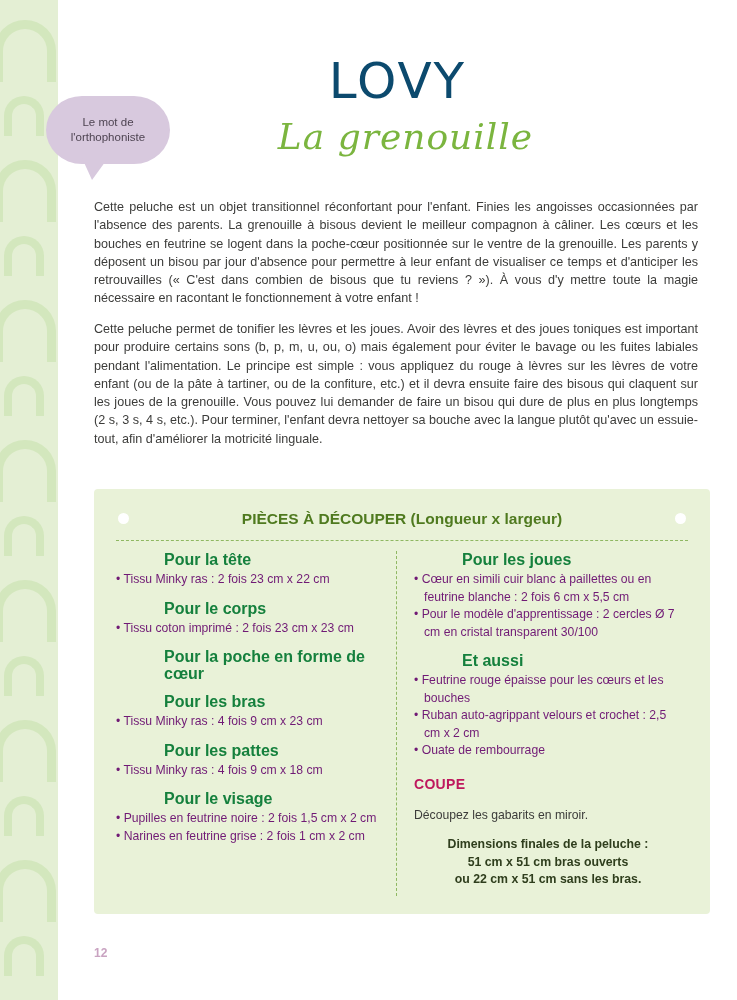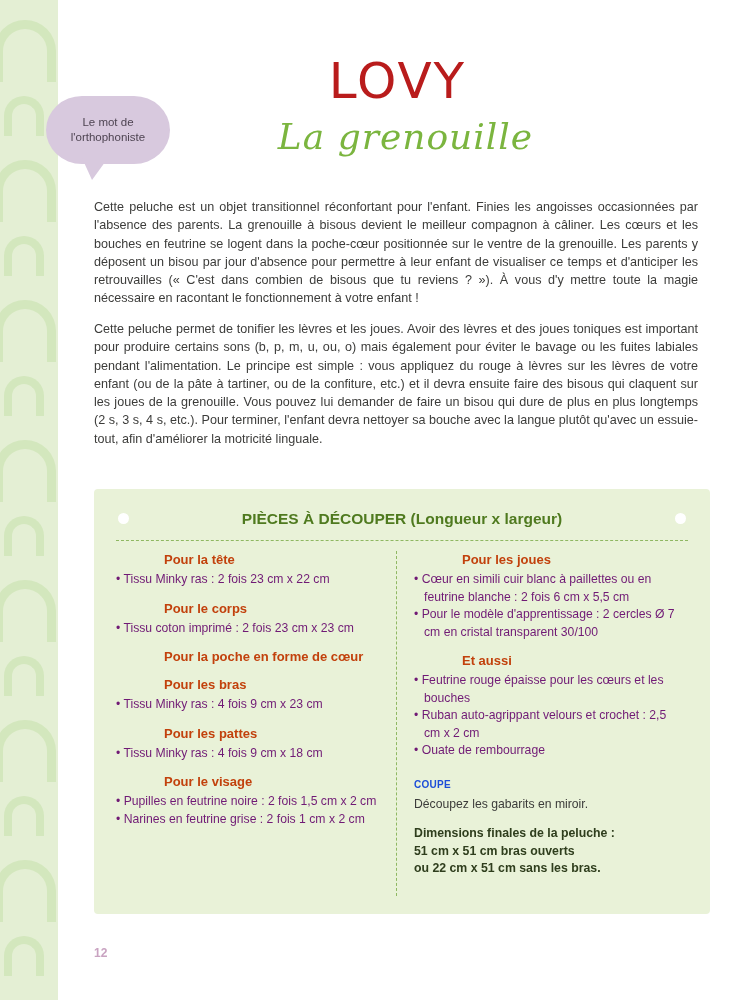--- a/index.html
+++ b/index.html
@@ -93,21 +93,21 @@
 
   
   .title-main {
     position: absolute;
     left: 0;
     top: 52px;
     width: 679px;
     text-align: center;
     font-size: 50px;
     letter-spacing: 2px;
-    color: #b91c1c;
+    color: #0c4a6e;
     font-weight: 400;
     font-family: "DejaVu Sans", sans-serif;
   }
   .title-sub {
     position: absolute;
     left: 8px;
     top: 116px;
     width: 679px;
     text-align: center;
     font-size: 36px;
@@ -182,51 +182,52 @@
     position: absolute;
     top: 62px;
     font-size: 12.2px;
     line-height: 17px;
   }
   .col-left { left: 22px; width: 268px; }
   .col-right { left: 320px; width: 268px; }
 
   .grp { margin-bottom: 11px; }
   .grp-head {
-    color: #c2410c;
-    font-weight: bold;
-    font-size: 13px;
+    color: #15803d;
+    font-weight: bold;
+    font-size: 16px;
     margin-bottom: 3px;
     padding-left: 48px;
   }
   .bullet-line {
     color: #701a75;
     font-size: 12.2px;
     line-height: 17.5px;
     padding-left: 10px;
     text-indent: -10px;
   }
   .plain-line {
     color: #3c3c3a;
     font-size: 12.2px;
     line-height: 17.5px;
   }
   .coupe-head {
-    color: #1d4ed8;
-    font-weight: bold;
-    font-size: 10px;
-    margin-bottom: 3px;
+    color: #be185d;
+    font-weight: bold;
+    font-size: 14px;
+    margin-bottom: 14px;
     letter-spacing: .3px;
   }
   .dims {
     font-weight: bold;
     color: #2f3e1d;
     font-size: 12.3px;
     line-height: 17.5px;
     margin-top: 12px;
+    text-align: center;
   }
 
   
   .page-number {
     position: absolute;
     left: 36px;
     top: 946px;
     font-size: 12px;
     font-weight: bold;
     color: #c9a3c1;

